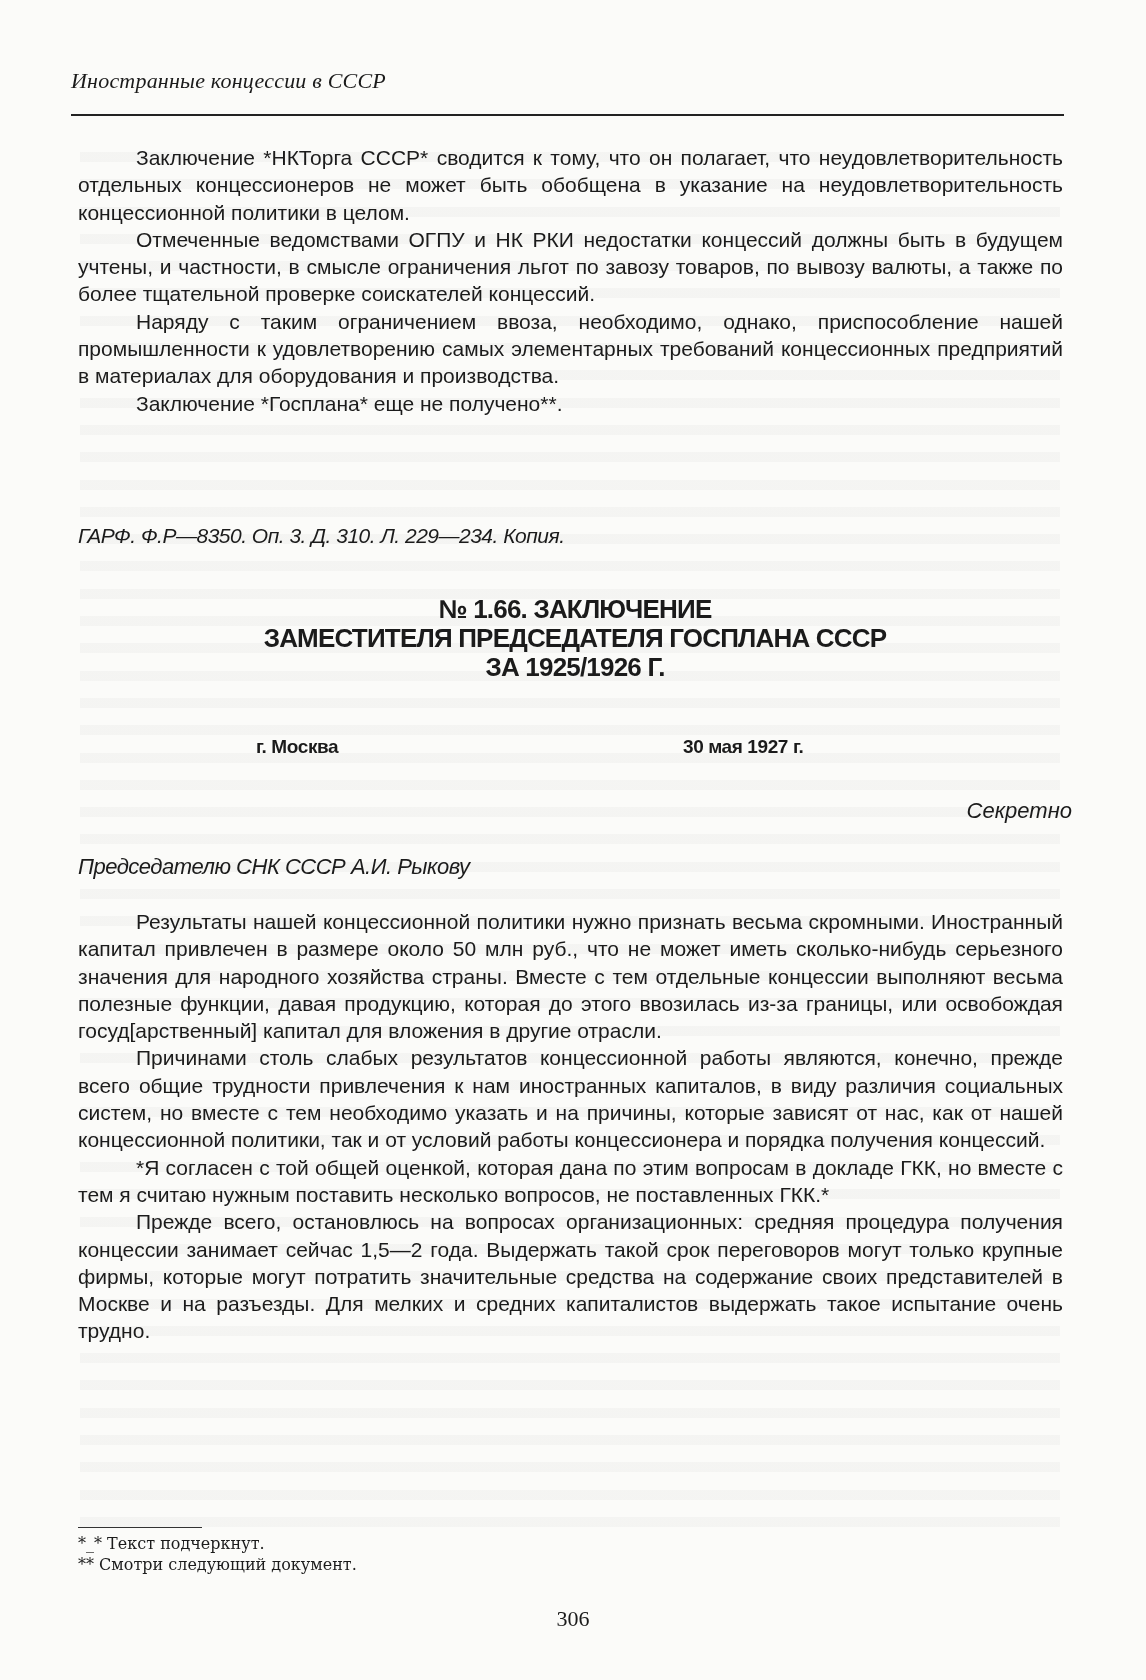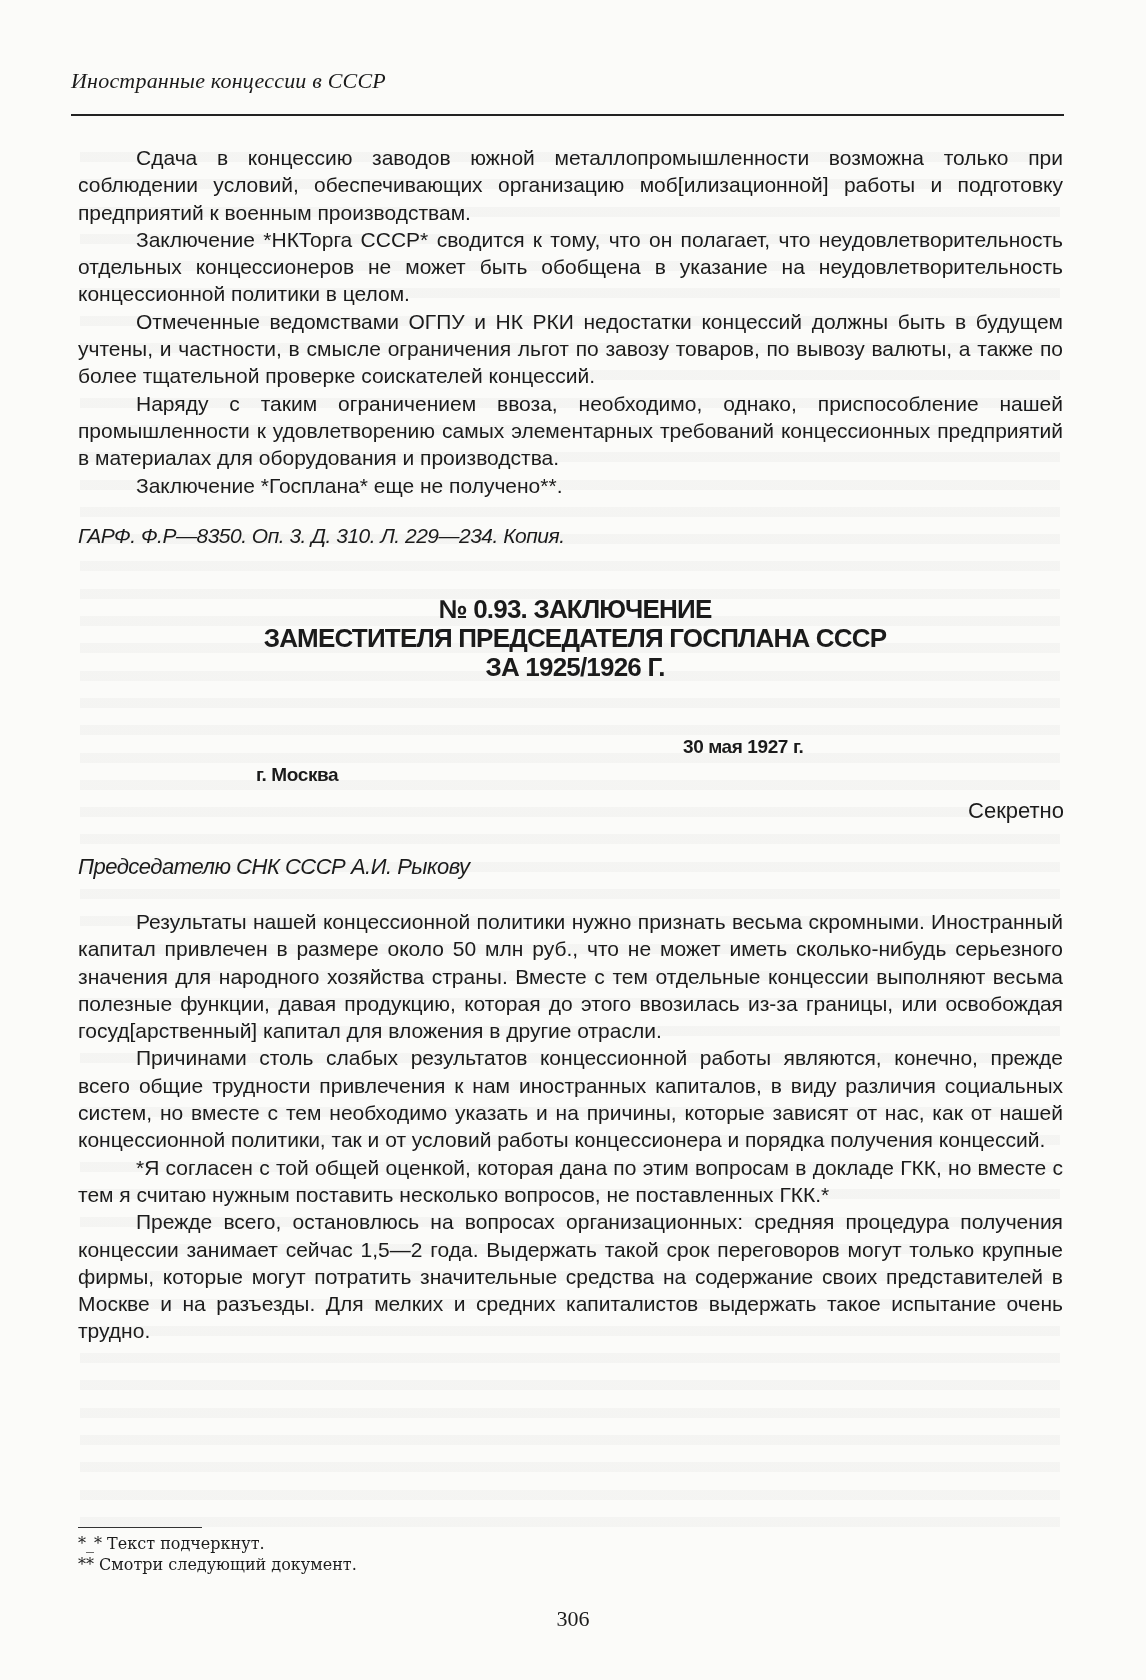--- a/index.html
+++ b/index.html
@@ -43,21 +43,21 @@
     position: absolute; left: 150px; width: 850px; top: 595px;
     text-align: center; font-weight: bold;
     font-family: "Liberation Sans", sans-serif;
     font-size: 26px; line-height: 29px; letter-spacing: -0.8px;
   }
   .place-date {
     position: absolute; top: 736px; font-weight: bold; font-size: 19px;
     font-family: "Liberation Sans", sans-serif; letter-spacing: -0.4px;
   }
   .secret {
-    position: absolute; right: 82px; top: 798px; font-size: 22px;
+    position: absolute; right: 74px; top: 798px; font-style: italic; font-size: 22px;
     font-family: "Liberation Sans", sans-serif;
   }
   .addressee {
     position: absolute; left: 78px; top: 854px; font-style: italic; font-size: 22px;
     font-family: "Liberation Sans", sans-serif; letter-spacing: -0.5px;
   }
   .footnote-rule {
     position: absolute; left: 78px; top: 1527px; width: 124px; border-top: 1px solid #333;
   }
   .footnotes {
@@ -72,36 +72,35 @@
 </head>
 <body>
 
 <div class="bleed"></div>
 
 <div class="running-head">
   <span class="title">Иностранные концессии в СССР</span>
 </div>
 
 <div class="text" style="top:144px;">
-  <p>Сдача в концессию заводов южной металлопромышленности возможна только при соблюдении условий, обеспечивающих организацию моб[илизационной] работы и подготовку предприятий к военным производствам.</p>
   <p>Заключение *НКТорга СССР* сводится к тому, что он полагает, что неудовлетворительность отдельных концессионеров не может быть обобщена в указание на неудовлетворительность концессионной политики в целом.</p>
   <p>Отмеченные ведомствами ОГПУ и НК РКИ недостатки концессий должны быть в будущем учтены, и частности, в смысле ограничения льгот по завозу товаров, по вывозу валюты, а также по более тщательной проверке соискателей концессий.</p>
   <p>Наряду с таким ограничением ввоза, необходимо, однако, приспособление нашей промышленности к удовлетворению самых элементарных требований концессионных предприятий в материалах для оборудования и производства.</p>
   <p>Заключение *Госплана* еще не получено**.</p>
 </div>
 
 <div class="source">ГАРФ. Ф.Р—8350. Оп. 3. Д. 310. Л. 229—234. Копия.</div>
 
 <div class="doc-title">
-  <div>№ 0.93. ЗАКЛЮЧЕНИЕ</div>
+  <div>№ 1.66. ЗАКЛЮЧЕНИЕ</div>
   <div>ЗАМЕСТИТЕЛЯ ПРЕДСЕДАТЕЛЯ ГОСПЛАНА СССР</div>
   <div>ЗА 1925/1926 Г.</div>
 </div>
 
-<div class="place-date" style="left:256px;margin-top:28px;">г. Москва</div>
+<div class="place-date" style="left:256px;">г. Москва</div>
 <div class="place-date" style="left:683px;">30 мая 1927 г.</div>
 
 <div class="secret">Секретно</div>
 
 <div class="addressee">Председателю СНК СССР А.И. Рыкову</div>
 
 <div class="text" style="top:908px;">
   <p>Результаты нашей концессионной политики нужно признать весьма скромными. Иностранный капитал привлечен в размере около 50 млн руб., что не может иметь сколько-нибудь серьезного значения для народного хозяйства страны. Вместе с тем отдельные концессии выполняют весьма полезные функции, давая продукцию, которая до этого ввозилась из-за границы, или освобождая госуд[арственный] капитал для вложения в другие отрасли.</p>
   <p>Причинами столь слабых результатов концессионной работы являются, конечно, прежде всего общие трудности привлечения к нам иностранных капиталов, в виду различия социальных систем, но вместе с тем необходимо указать и на причины, которые зависят от нас, как от нашей концессионной политики, так и от условий работы концессионера и порядка получения концессий.</p>
   <p>*Я согласен с той общей оценкой, которая дана по этим вопросам в докладе ГКК, но вместе с тем я считаю нужным поставить несколько вопросов, не поставленных ГКК.*</p>

